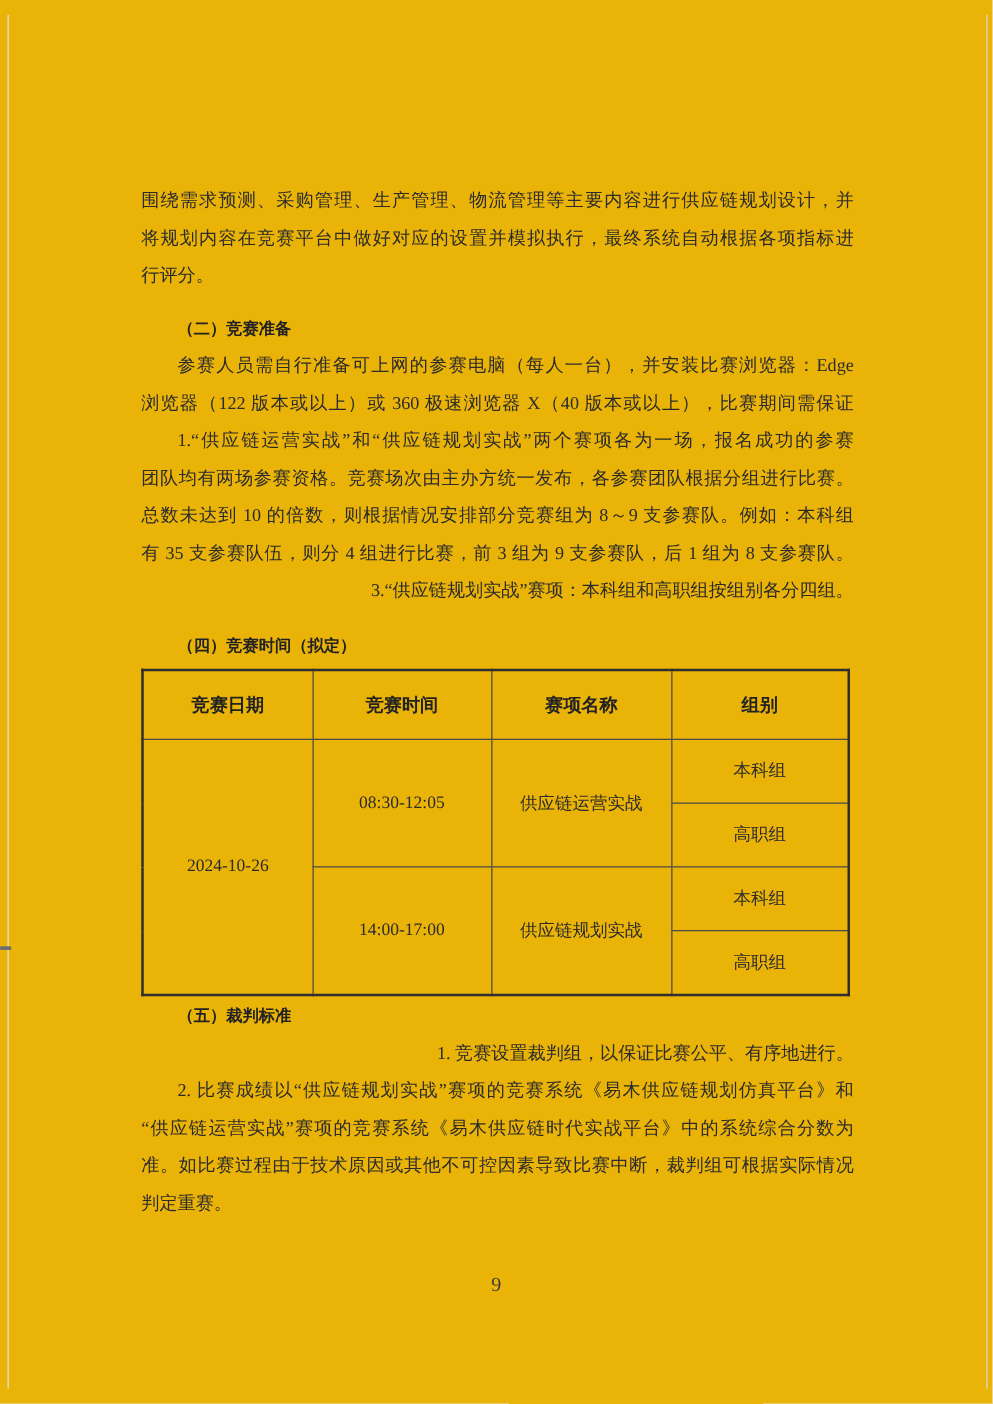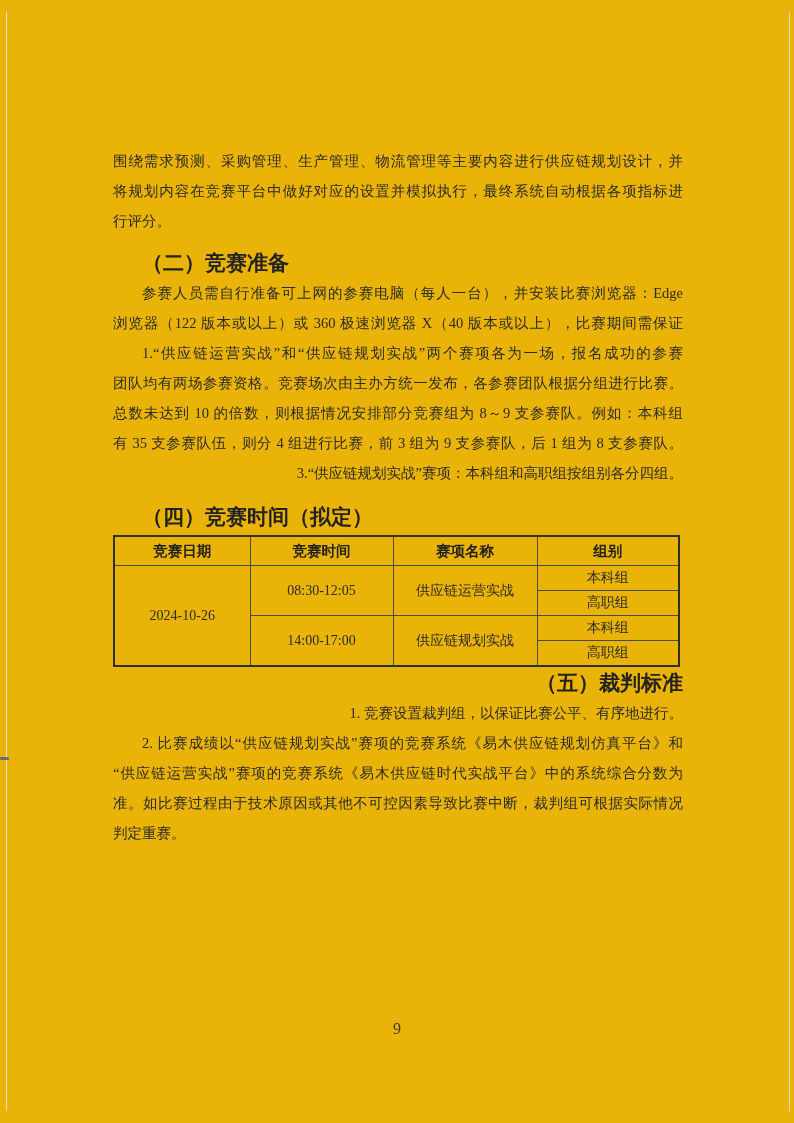--- a/index.html
+++ b/index.html
@@ -38,42 +38,42 @@
     white-space: normal;
     text-align: justify;
     text-align-last: justify;
     text-justify: inter-character;
     overflow: hidden;
   }
   .ind { padding-left: 29px; text-align: right; }
   .hd {
     height: 30px;
     line-height: 30px;
-    font-size: 21px;
+    font-size: 13px;
     font-weight: bold;
     padding-left: 29px;
     color: #222222;
   }
   .mt12 { margin-top: 12px; }
   .mt8  { margin-top: 8px; }
   .mt14 { margin-top: 14px; }
-  .mt1  { margin-top: 1px; text-align: right; }
+  .mt1  { margin-top: 1px; }
   table.sched {
     border-collapse: collapse;
     width: 565px;
     margin-top: 3px;
     table-layout: fixed;
     border: 2px solid #2f2f2f;
   }
   table.sched th, table.sched td {
     border: 1px solid #4a4a4a;
     text-align: center;
     vertical-align: middle;
     font-size: 14px;
-    padding: 0;
+    padding: 13px;
     color: #2b2b2b;
     overflow: hidden;
   }
   table.sched th {
     height: 28px;
     font-weight: bold;
     font-size: 14.5px;
     color: #222222;
   }
   table.sched td { height: 24px; }

